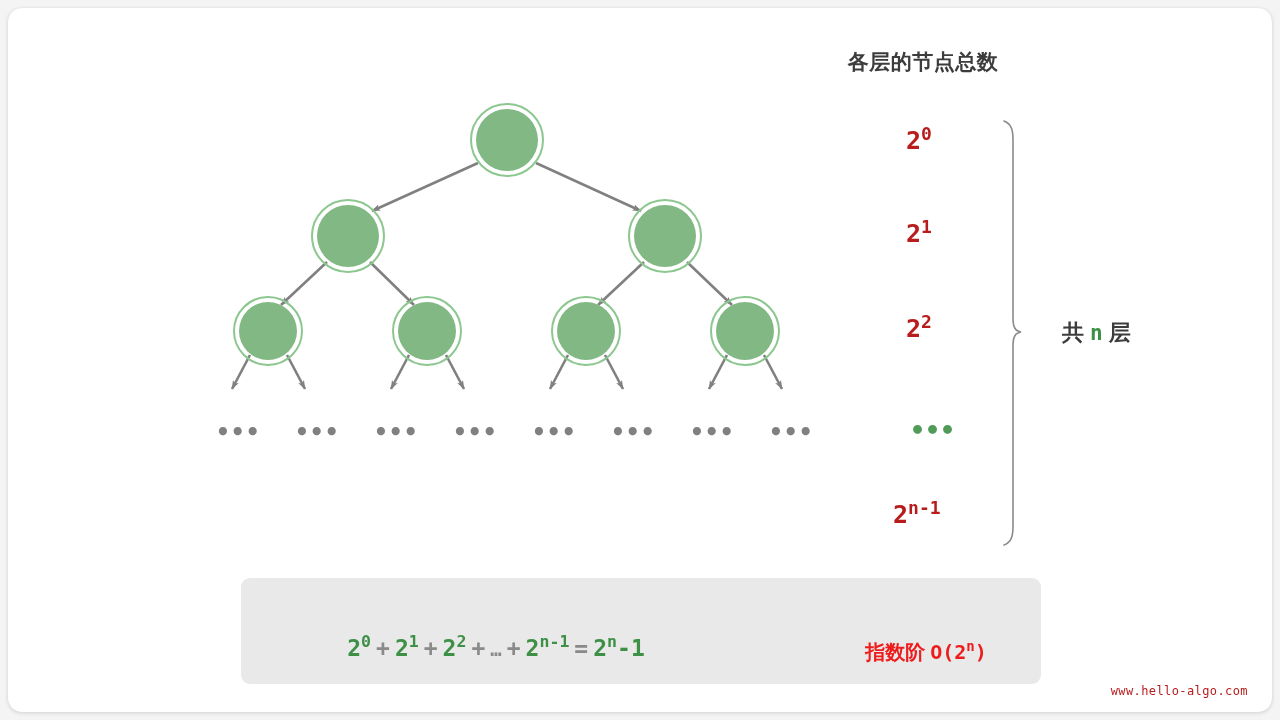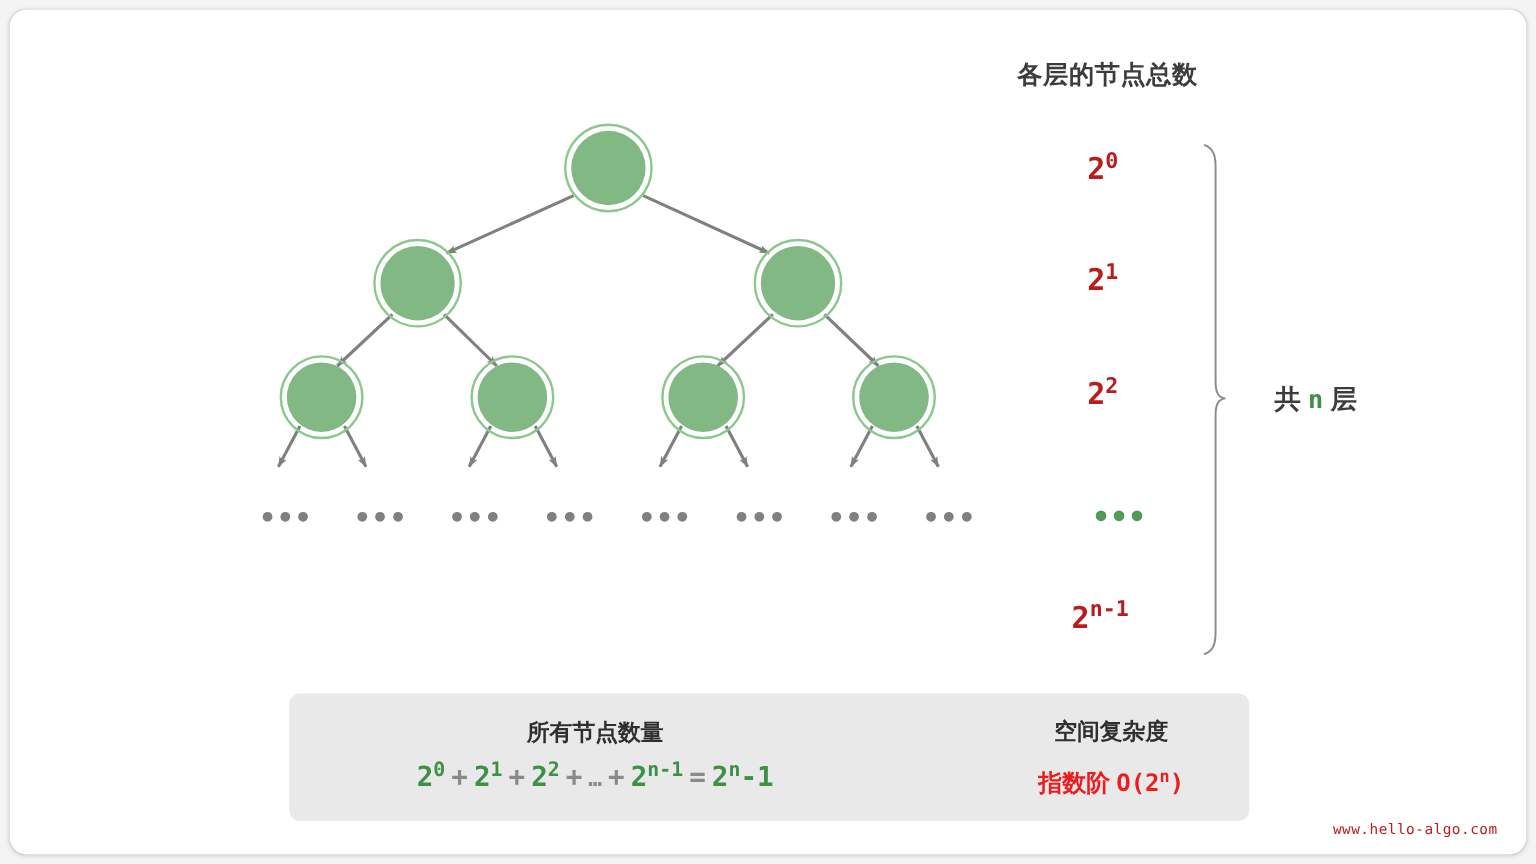--- a/index.html
+++ b/index.html
@@ -242,26 +242,24 @@
   <div class="abs ellipsis-dot" style="left:295px; top:419px;">•••</div>
   <div class="abs ellipsis-dot" style="left:374px; top:419px;">•••</div>
   <div class="abs ellipsis-dot" style="left:453px; top:419px;">•••</div>
   <div class="abs ellipsis-dot" style="left:532px; top:419px;">•••</div>
   <div class="abs ellipsis-dot" style="left:611px; top:419px;">•••</div>
   <div class="abs ellipsis-dot" style="left:690px; top:419px;">•••</div>
   <div class="abs ellipsis-dot" style="left:769px; top:419px;">•••</div>
 
   <div class="abs summary-box"></div>
 
-  <div class="abs summary-head" style="left:281px; top:598px; width:430px;">所有节点数量</div>
 
   <div class="abs formula" style="left:261px; top:635px; width:470px;">
     <span><span>2</span><sup>0</sup></span><span class="op">+</span><span><span>2</span><sup>1</sup></span><span class="op">+</span><span><span>2</span><sup>2</sup></span><span class="op">+</span><span class="dots">…</span><span class="op">+</span><span><span>2</span><sup>n-1</sup></span><span class="op">=</span><span><span>2</span><sup>n</sup><span>-1</span></span>
   </div>
 
-  <div class="abs summary-head" style="left:826px; top:597px; width:200px;">空间复杂度</div>
 
   <div class="abs complexity-val" style="left:816px; top:639px; width:220px;">
     <span>指数阶</span><span class="mono"><span>O(2</span><sup>n</sup><span>)</span></span>
   </div>
 
   <div class="abs watermark">www.hello-algo.com</div>
 </div>
 
 </body></html>

